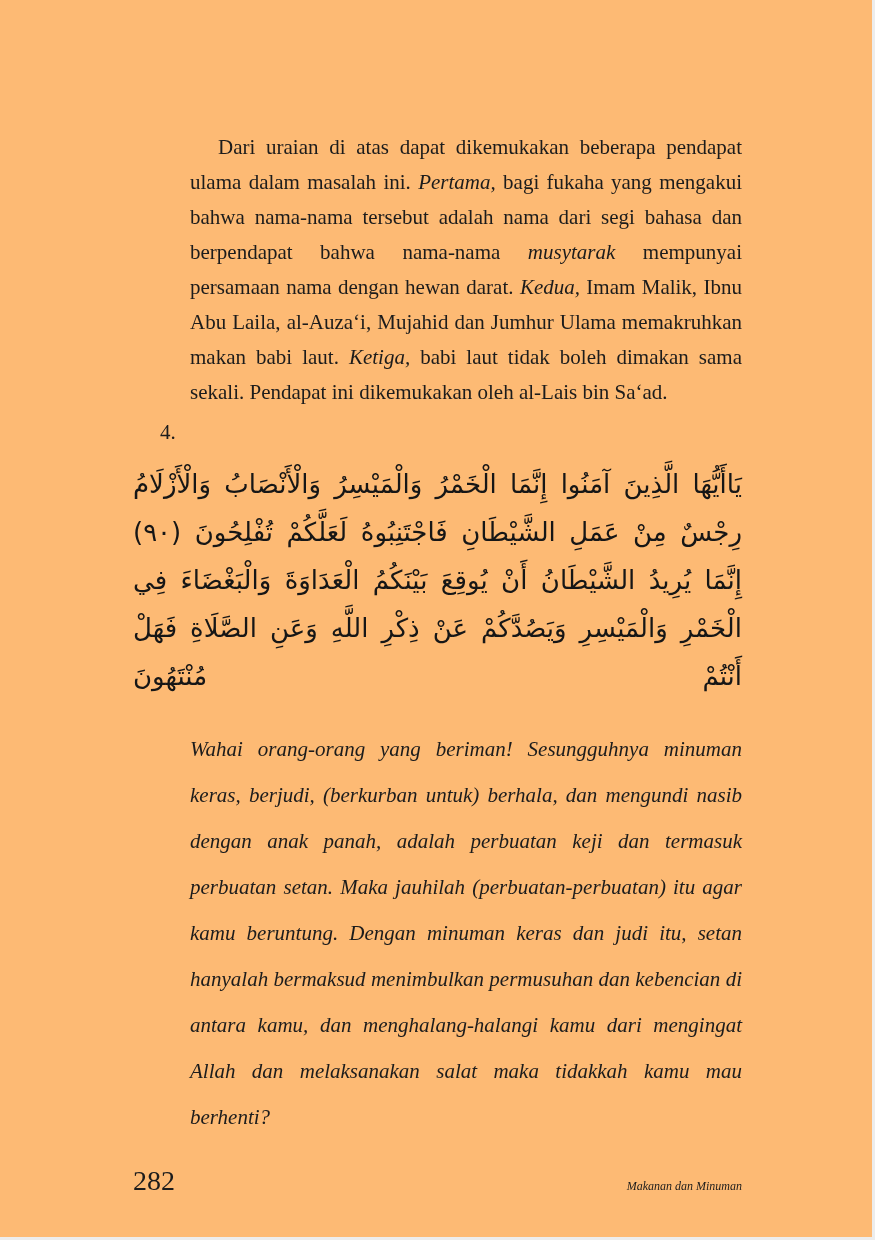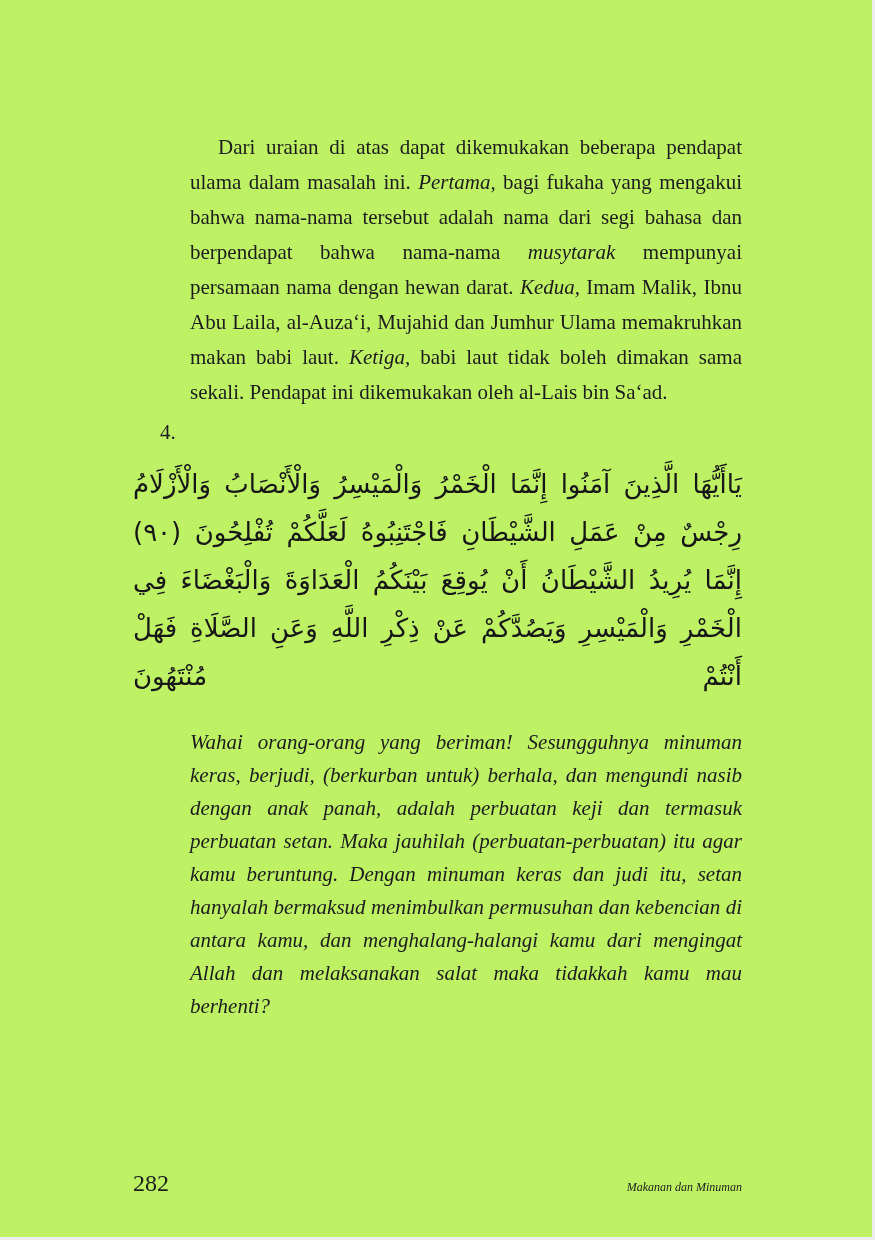--- a/index.html
+++ b/index.html
@@ -4,21 +4,21 @@
 <style>
   html, body {
     margin: 0;
     padding: 0;
     background: #ffffff;
   }
   .page {
     position: relative;
     width: 875px;
     height: 1240px;
-    background: #bef264;
+    background: #fdba74;
     color: #1c1c1c;
     font-family: "Liberation Serif", "DejaVu Serif", serif;
     overflow: hidden;
     box-sizing: border-box;
     border-right: 3px solid #ededed;
     border-bottom: 3px solid #ededed;
   }
   .content {
     position: absolute;
     top: 130px;
@@ -66,34 +66,34 @@
     text-align-last: justify;
   }
   .arabic-end {
     text-align: right;
     margin-top: 2px;
   }
   .translation {
     margin: 26px 0 0 0;
     font-style: italic;
     font-size: 21px;
-    line-height: 33px;
+    line-height: 46px;
     text-align: justify;
   }
   .footer {
     position: absolute;
     left: 133px;
     right: 130px;
     bottom: 40px;
     display: flex;
     justify-content: space-between;
     align-items: baseline;
   }
   .page-num {
-    font-size: 24px;
+    font-size: 28px;
     font-style: normal;
   }
   .running-title {
     font-size: 12px;
     font-style: italic;
   }
 </style>
 </head>
 <body>
 

